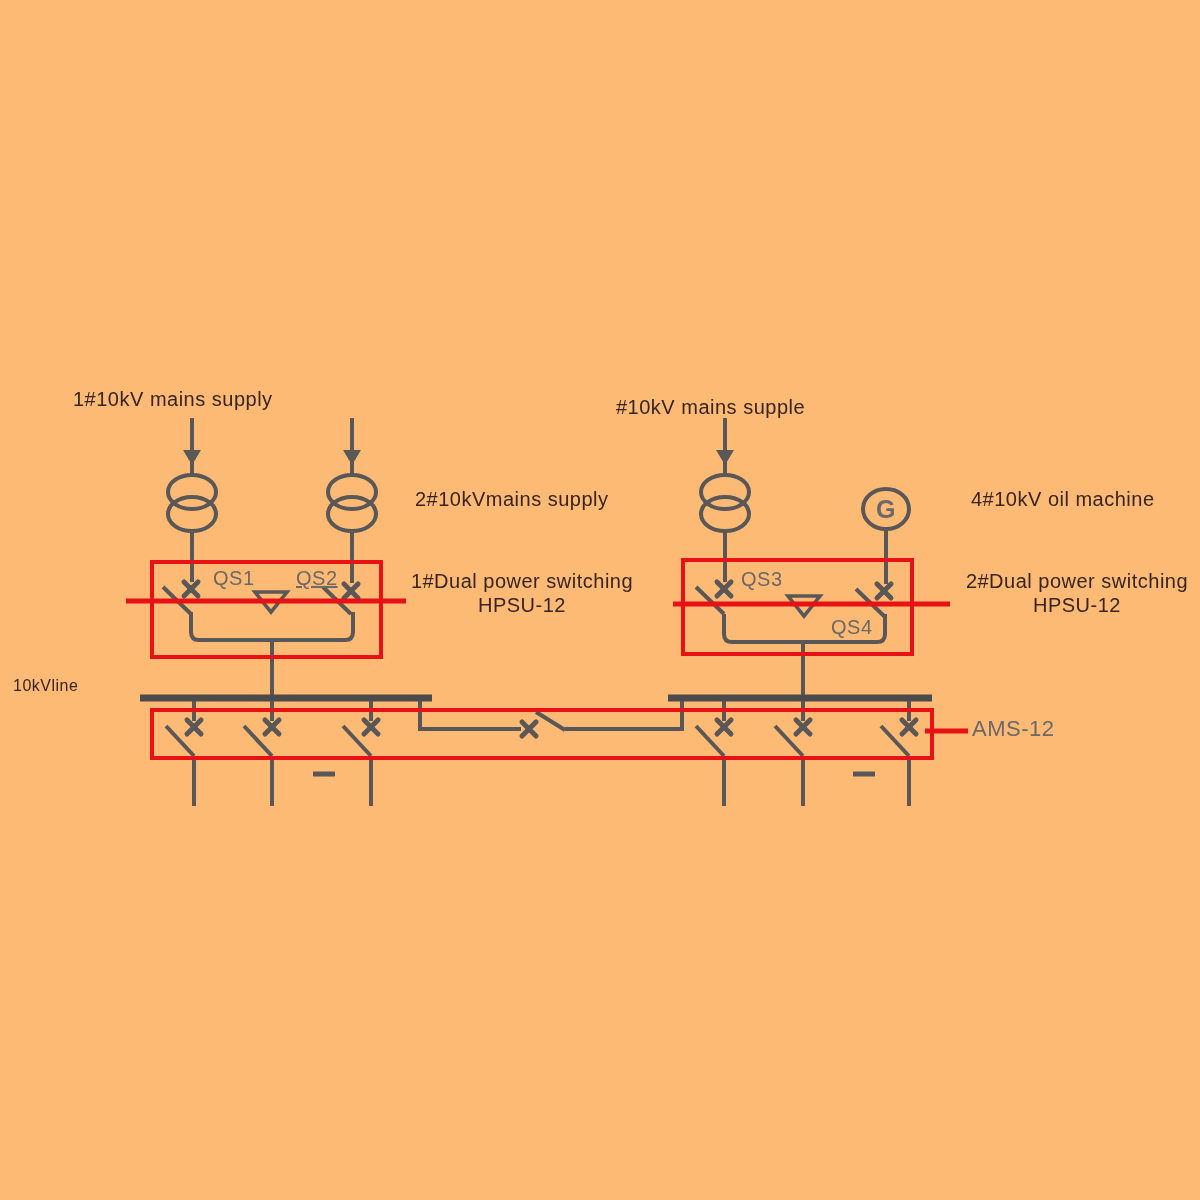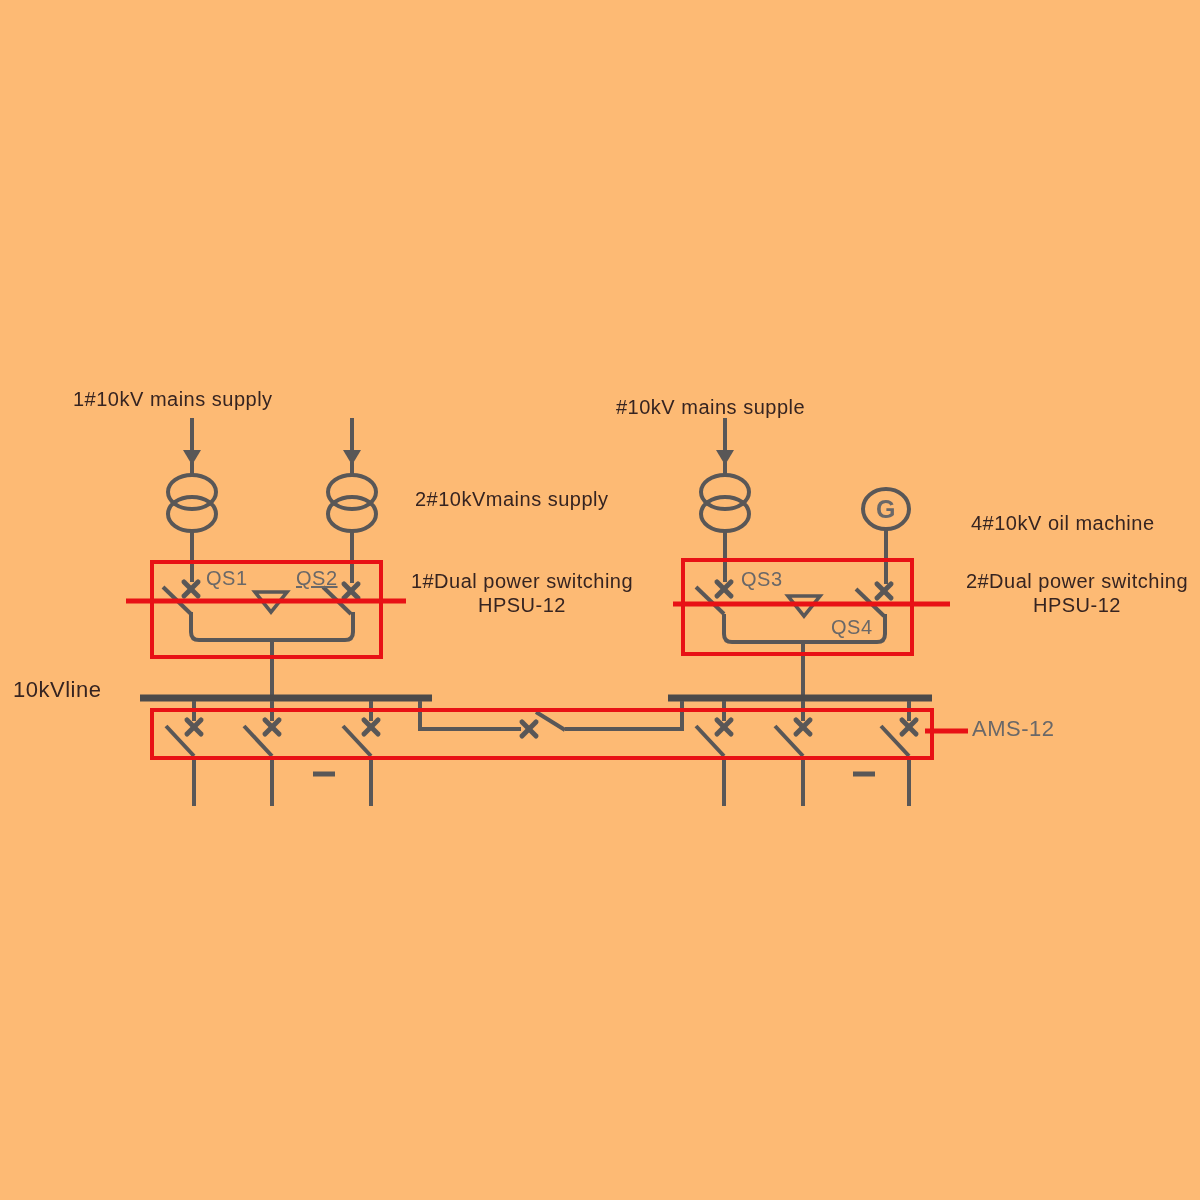--- a/index.html
+++ b/index.html
@@ -6,21 +6,21 @@
   #stage{
     position:relative;width:1200px;height:1200px;background:#fdba74;overflow:hidden;
     font-family:"Liberation Sans","DejaVu Sans",sans-serif;
   }
   svg{position:absolute;left:0;top:0;}
   .lbl{position:absolute;white-space:nowrap;}
   .dark{color:var(--label_dark);font-size:20px;letter-spacing:0.5px;}
   .gray{color:var(--label_gray);font-size:20px;letter-spacing:0.5px;}
   .center2{text-align:center;white-space:normal;line-height:24px;}
   .ams{font-size:22px;}
-  .buslbl{font-size:22px;letter-spacing:0.5px;}
+  .buslbl{font-size:16px;letter-spacing:0.5px;}
   .gletter{font-weight:bold;font-size:25px;text-align:center;}
   
   .ln{stroke:var(--line);stroke-width:4;fill:none;}
   .ln35{stroke:var(--line);stroke-width:3.6;fill:none;}
   .bus{stroke:var(--bus);stroke-width:7;fill:none;}
   .mark{stroke:var(--line);stroke-width:5;fill:none;stroke-linecap:round;}
   .redln{stroke:var(--highlight);stroke-width:5;fill:none;}
   .redbox{stroke:var(--highlight);stroke-width:4;fill:none;}
   .fillln{fill:var(--line);stroke:none;}
   .dash{stroke:var(--line);stroke-width:5;fill:none;}
@@ -182,33 +182,33 @@
     <line class="dash" x1="313" y1="774" x2="335" y2="774"></line>
     <line class="dash" x1="853" y1="774" x2="875" y2="774"></line>
 
     <rect class="redbox" x="152" y="710" width="780" height="48"></rect>
     <line class="redln" x1="925" y1="731" x2="968" y2="731"></line>
   </svg>
 
   <div class="lbl dark" style="left:73px;top:388px;">1#10kV mains supply</div>
   <div class="lbl dark" style="left:616px;top:388px;margin-top:8px;">#10kV mains supple</div>
   <div class="lbl dark" style="left:415px;top:488px;">2#10kVmains supply</div>
-  <div class="lbl dark" style="left:971px;top:488px;margin-top:24px;">4#10kV oil machine</div>
+  <div class="lbl dark" style="left:971px;top:488px;">4#10kV oil machine</div>
 
   <div class="lbl dark center2" style="left:408px;top:569px;width:228px;">
     <div>1#Dual power switching</div>
     <div>HPSU-12</div>
   </div>
   <div class="lbl dark center2" style="left:963px;top:569px;width:228px;">
     <div>2#Dual power switching</div>
     <div>HPSU-12</div>
   </div>
 
   <div class="lbl dark buslbl" style="left:13px;top:677px;">10kVline</div>
   <div class="lbl gray ams" style="left:972px;top:716px;">AMS-12</div>
 
-  <div class="lbl gray" style="left:206px;top:567px;">QS1</div>
+  <div class="lbl gray" style="left:213px;top:567px;">QS1</div>
   <div class="lbl gray" style="left:296px;top:567px;text-decoration:underline;">QS2</div>
   <div class="lbl gray" style="left:741px;top:568px;">QS3</div>
   <div class="lbl gray" style="left:831px;top:568px;margin-top:48px;">QS4</div>
 
   <div class="lbl gray gletter" style="left:874px;top:495px;width:24px;">G</div>
 </div>
 
 </body></html>

